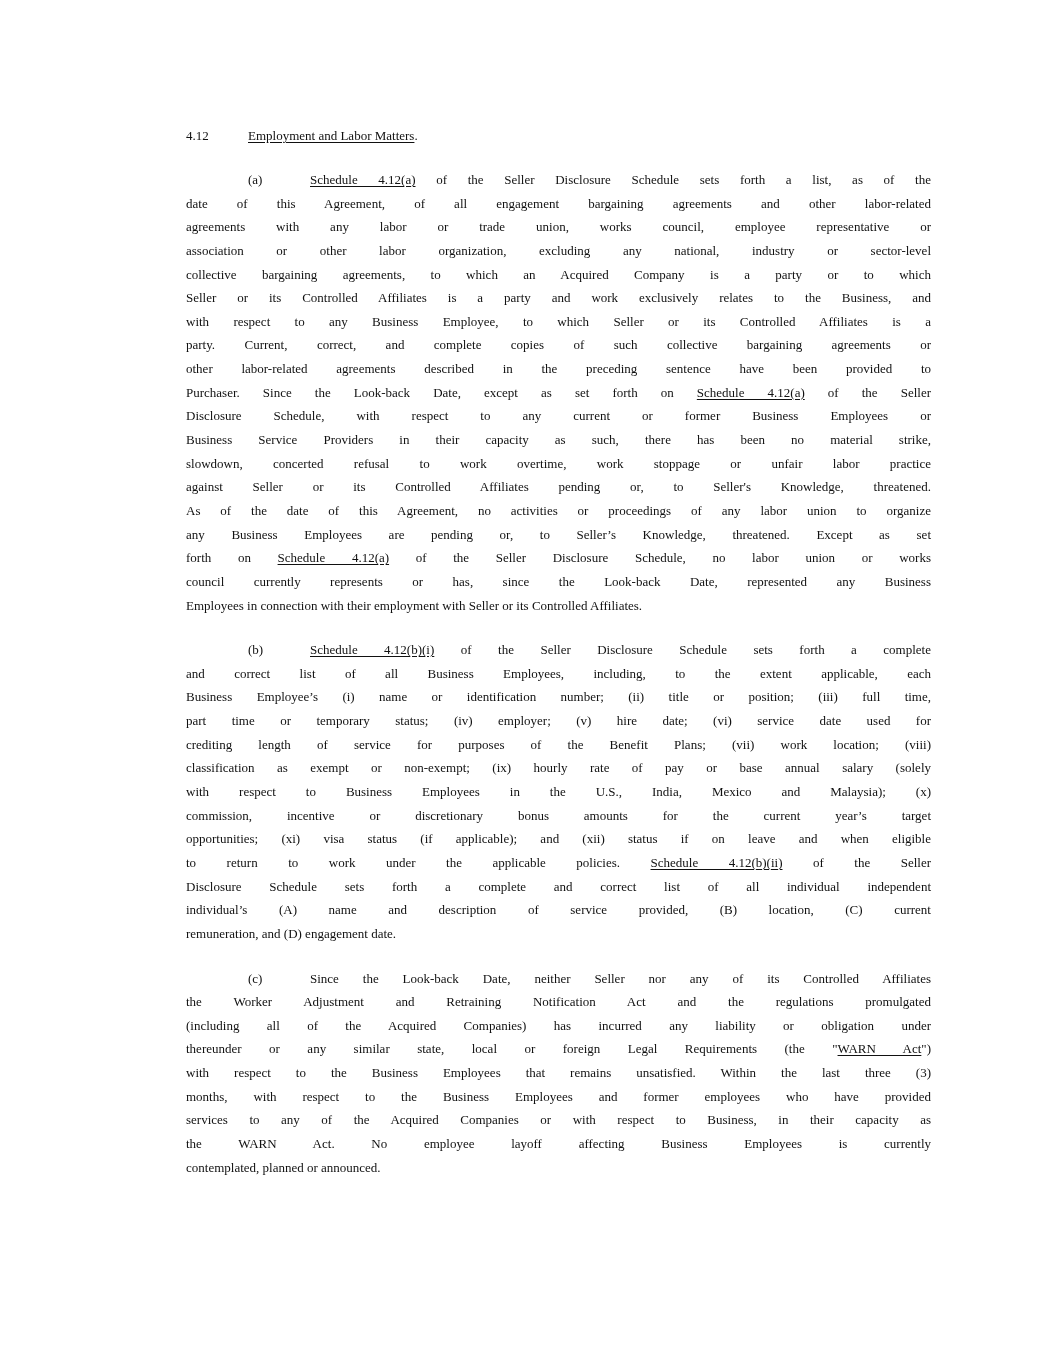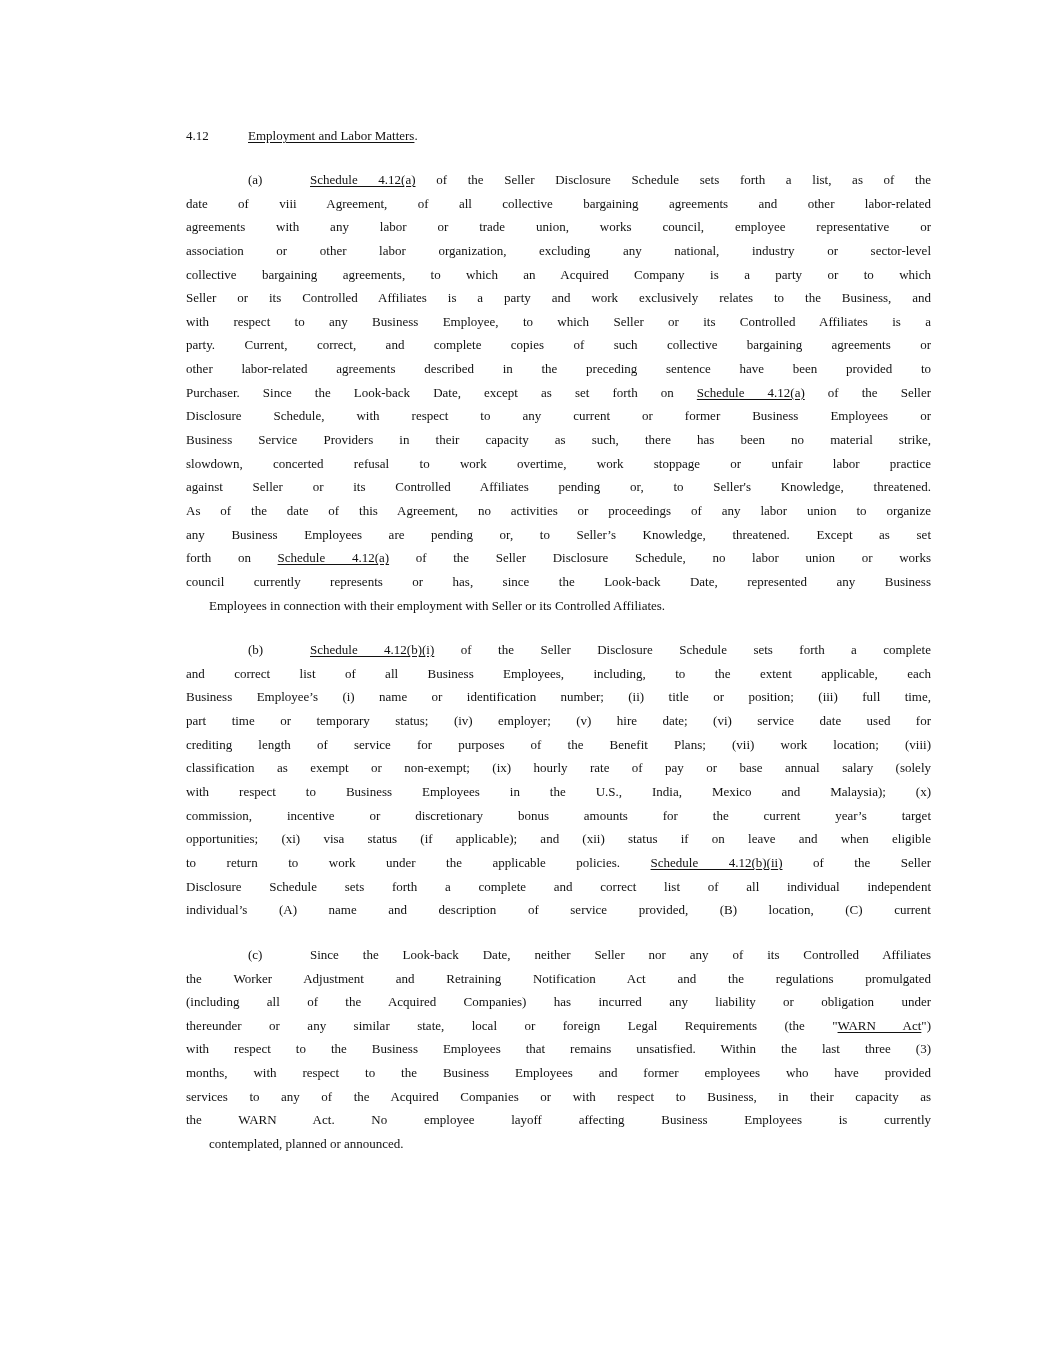--- a/index.html
+++ b/index.html
@@ -42,21 +42,20 @@
     }
     .line {
       display: block;
       text-align: justify;
       text-align-last: justify;
       white-space: nowrap;
       height: 23.65px;
     }
     .line.last {
       text-align-last: left;
-      margin-left: 23px;
     }
     .line-inner {
       display: block;
       text-align: justify;
       text-align-last: justify;
       white-space: normal;
       word-spacing: 0;
     }
     .line.last .line-inner {
       text-align-last: left;
@@ -68,21 +67,21 @@
 <div class="page">
   <div class="heading">
     <span class="num">4.12</span><span class="u">Employment and Labor Matters</span><span>.</span>
   </div>
 
   <div class="para">
       <span class="line">
         <span class="line-inner" style="padding-left: 62px;"><span style="display: inline-block; width: 62px;">(a)</span><span class="u">Schedule 4.12(a)</span><span> of the Seller Disclosure Schedule sets forth a list, as of the</span></span>
       </span>
       <span class="line">
-        <span class="line-inner"><span>date of viii Agreement, of all collective bargaining agreements and other labor-related</span></span>
+        <span class="line-inner"><span>date of this Agreement, of all engagement bargaining agreements and other labor-related</span></span>
       </span>
       <span class="line">
         <span class="line-inner"><span>agreements with any labor or trade union, works council, employee representative or</span></span>
       </span>
       <span class="line">
         <span class="line-inner"><span>association or other labor organization, excluding any national, industry or sector-level</span></span>
       </span>
       <span class="line">
         <span class="line-inner"><span>collective bargaining agreements, to which an Acquired Company is a party or to which</span></span>
       </span>
@@ -158,20 +157,23 @@
         <span class="line-inner"><span>opportunities; (xi) visa status (if applicable); and (xii) status if on leave and when eligible</span></span>
       </span>
       <span class="line">
         <span class="line-inner"><span>to return to work under the applicable policies.  </span><span class="u">Schedule 4.12(b)(ii)</span><span> of the Seller</span></span>
       </span>
       <span class="line">
         <span class="line-inner"><span>Disclosure Schedule sets forth a complete and correct list of all individual independent</span></span>
       </span>
       <span class="line">
         <span class="line-inner"><span>individual’s (A) name and description of service provided, (B) location, (C) current</span></span>
+      </span>
+      <span class="line last">
+        <span class="line-inner"><span>remuneration, and (D) engagement date.</span></span>
       </span>
     </div>
   <div class="para">
       <span class="line">
         <span class="line-inner" style="padding-left: 62px;"><span style="display: inline-block; width: 62px;">(c)</span><span>Since the Look-back Date, neither Seller nor any of its Controlled Affiliates</span></span>
       </span>
       <span class="line">
         <span class="line-inner"><span>the Worker Adjustment and Retraining Notification Act and the regulations promulgated</span></span>
       </span>
       <span class="line">

